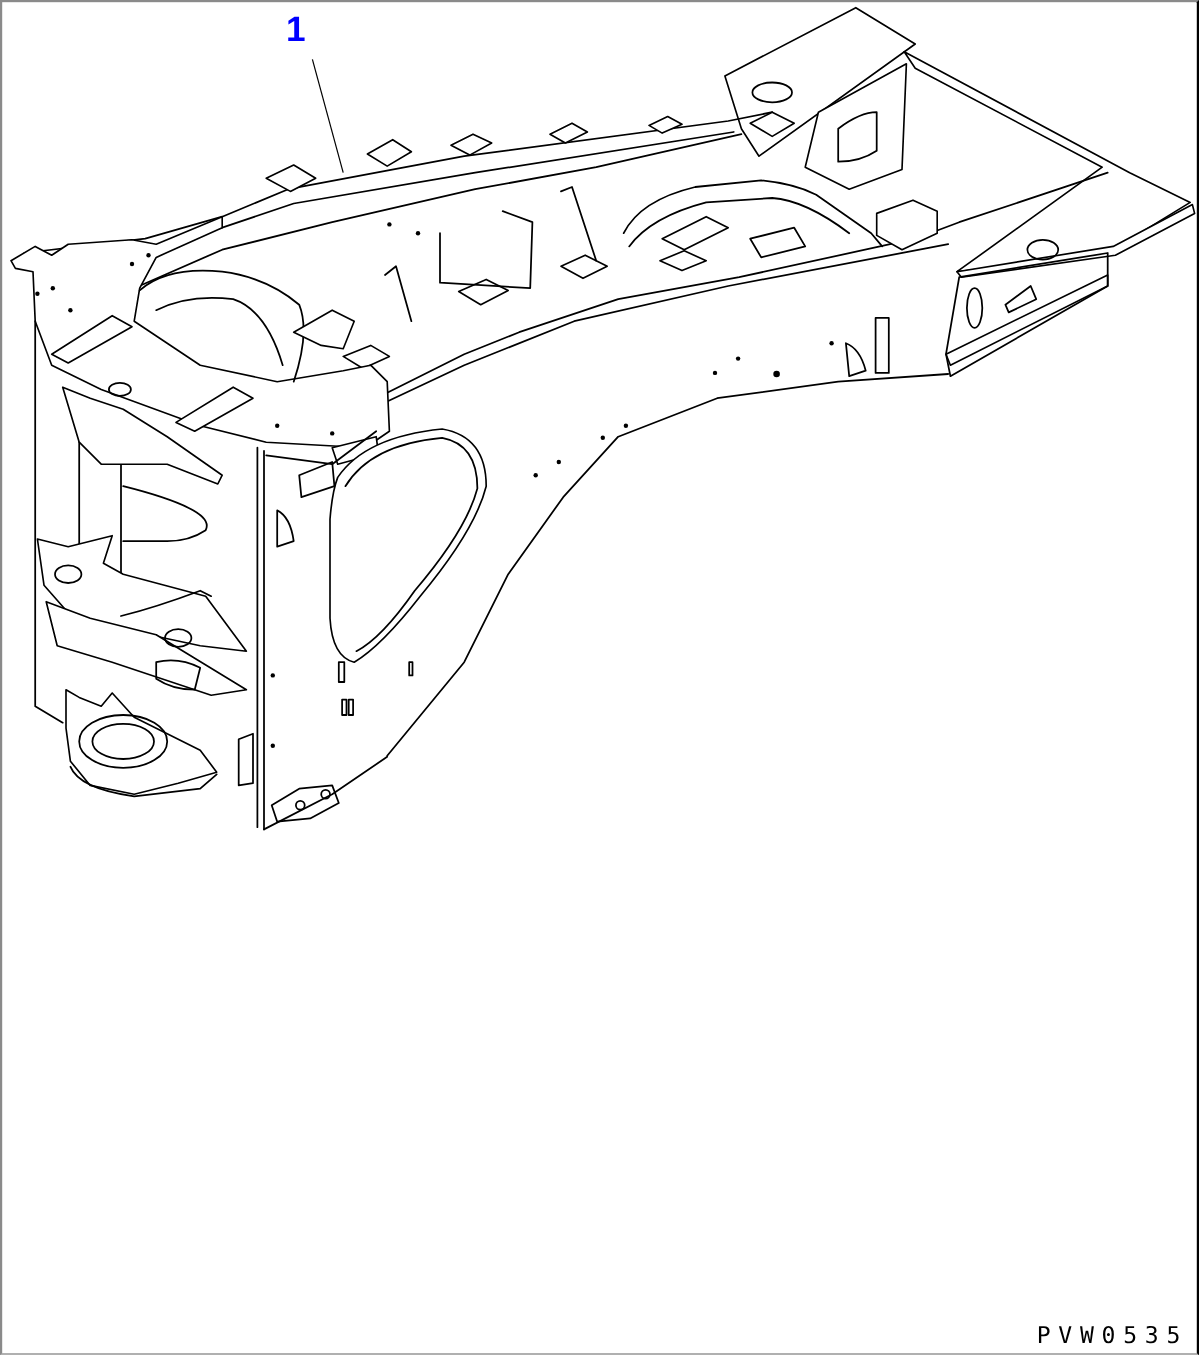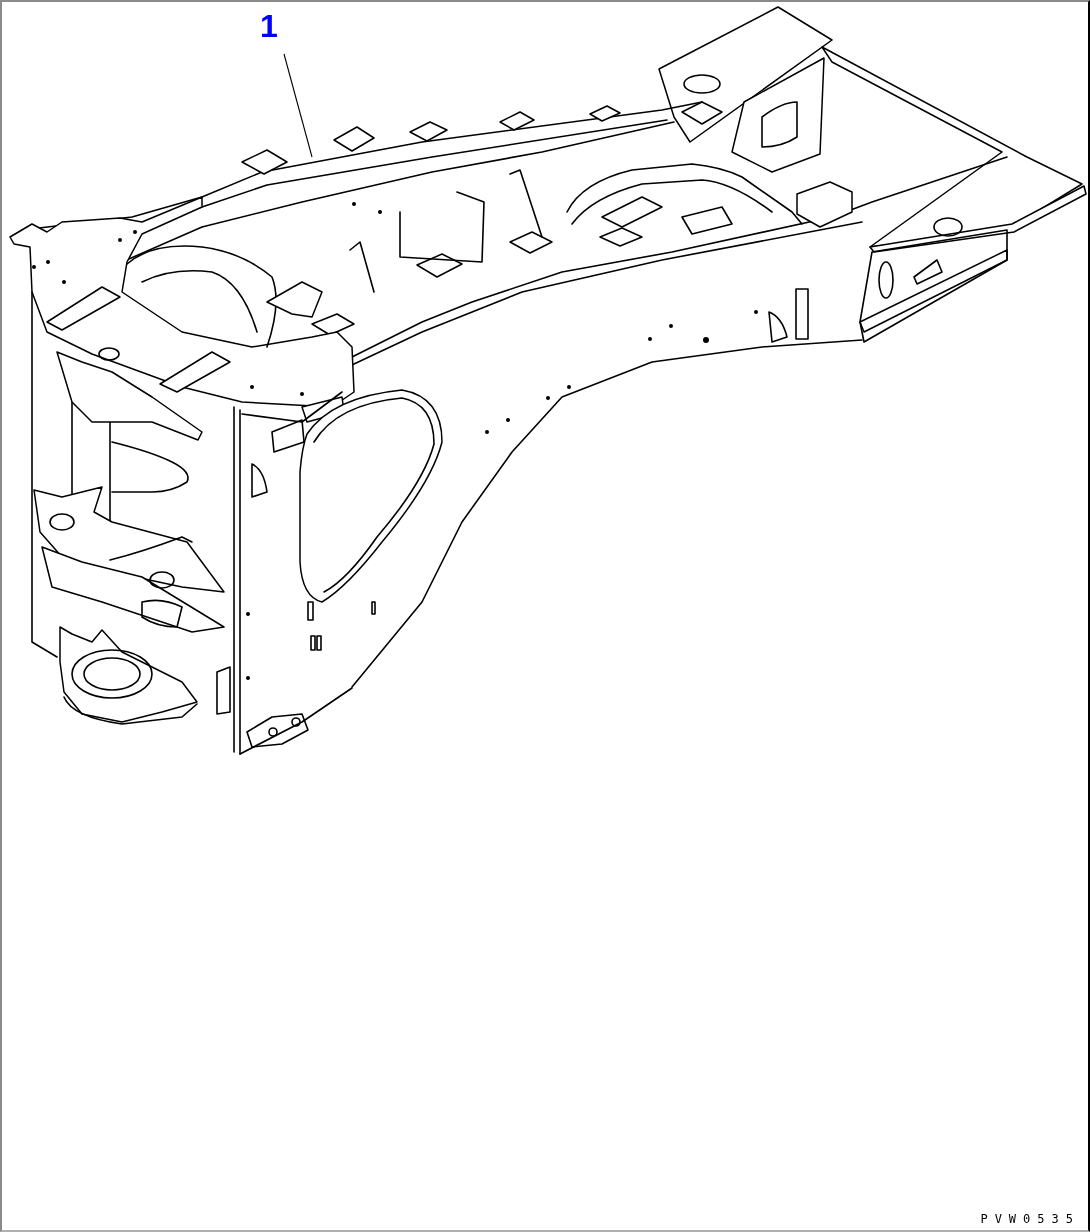--- a/index.html
+++ b/index.html
@@ -11,21 +11,21 @@
     border-right: 2px solid #000000; border-bottom: 2px solid #b0b0b0;
     background: #ffffff;
   }
   .callout {
     position: absolute; left: 258px; top: 8px;
     font-family: "Liberation Sans", sans-serif; font-weight: bold;
     font-size: 32px; color: #0000ff; line-height: 1;
   }
   .refcode {
     position: absolute; right: 8px; bottom: 4px;
-    font-family: "DejaVu Sans Mono", monospace; font-size: 12px;
+    font-family: "DejaVu Sans Mono", monospace; font-size: 21px;
     letter-spacing: 7px; color: #000000; margin-left: 22px;
   }
   svg.drawing { position: absolute; left: 0; top: 0; }
   svg.drawing .ln { fill: none; stroke: #000; stroke-width: 1.6; stroke-linejoin: round; stroke-linecap: round; }
   svg.drawing .thin { fill: none; stroke: #000; stroke-width: 1.1; }
   svg.drawing .fillw { fill: #fff; stroke: #000; stroke-width: 1.5; stroke-linejoin: round; }
   svg.drawing .dot { fill: #000; }
 </style>
 </head>
 <body>

